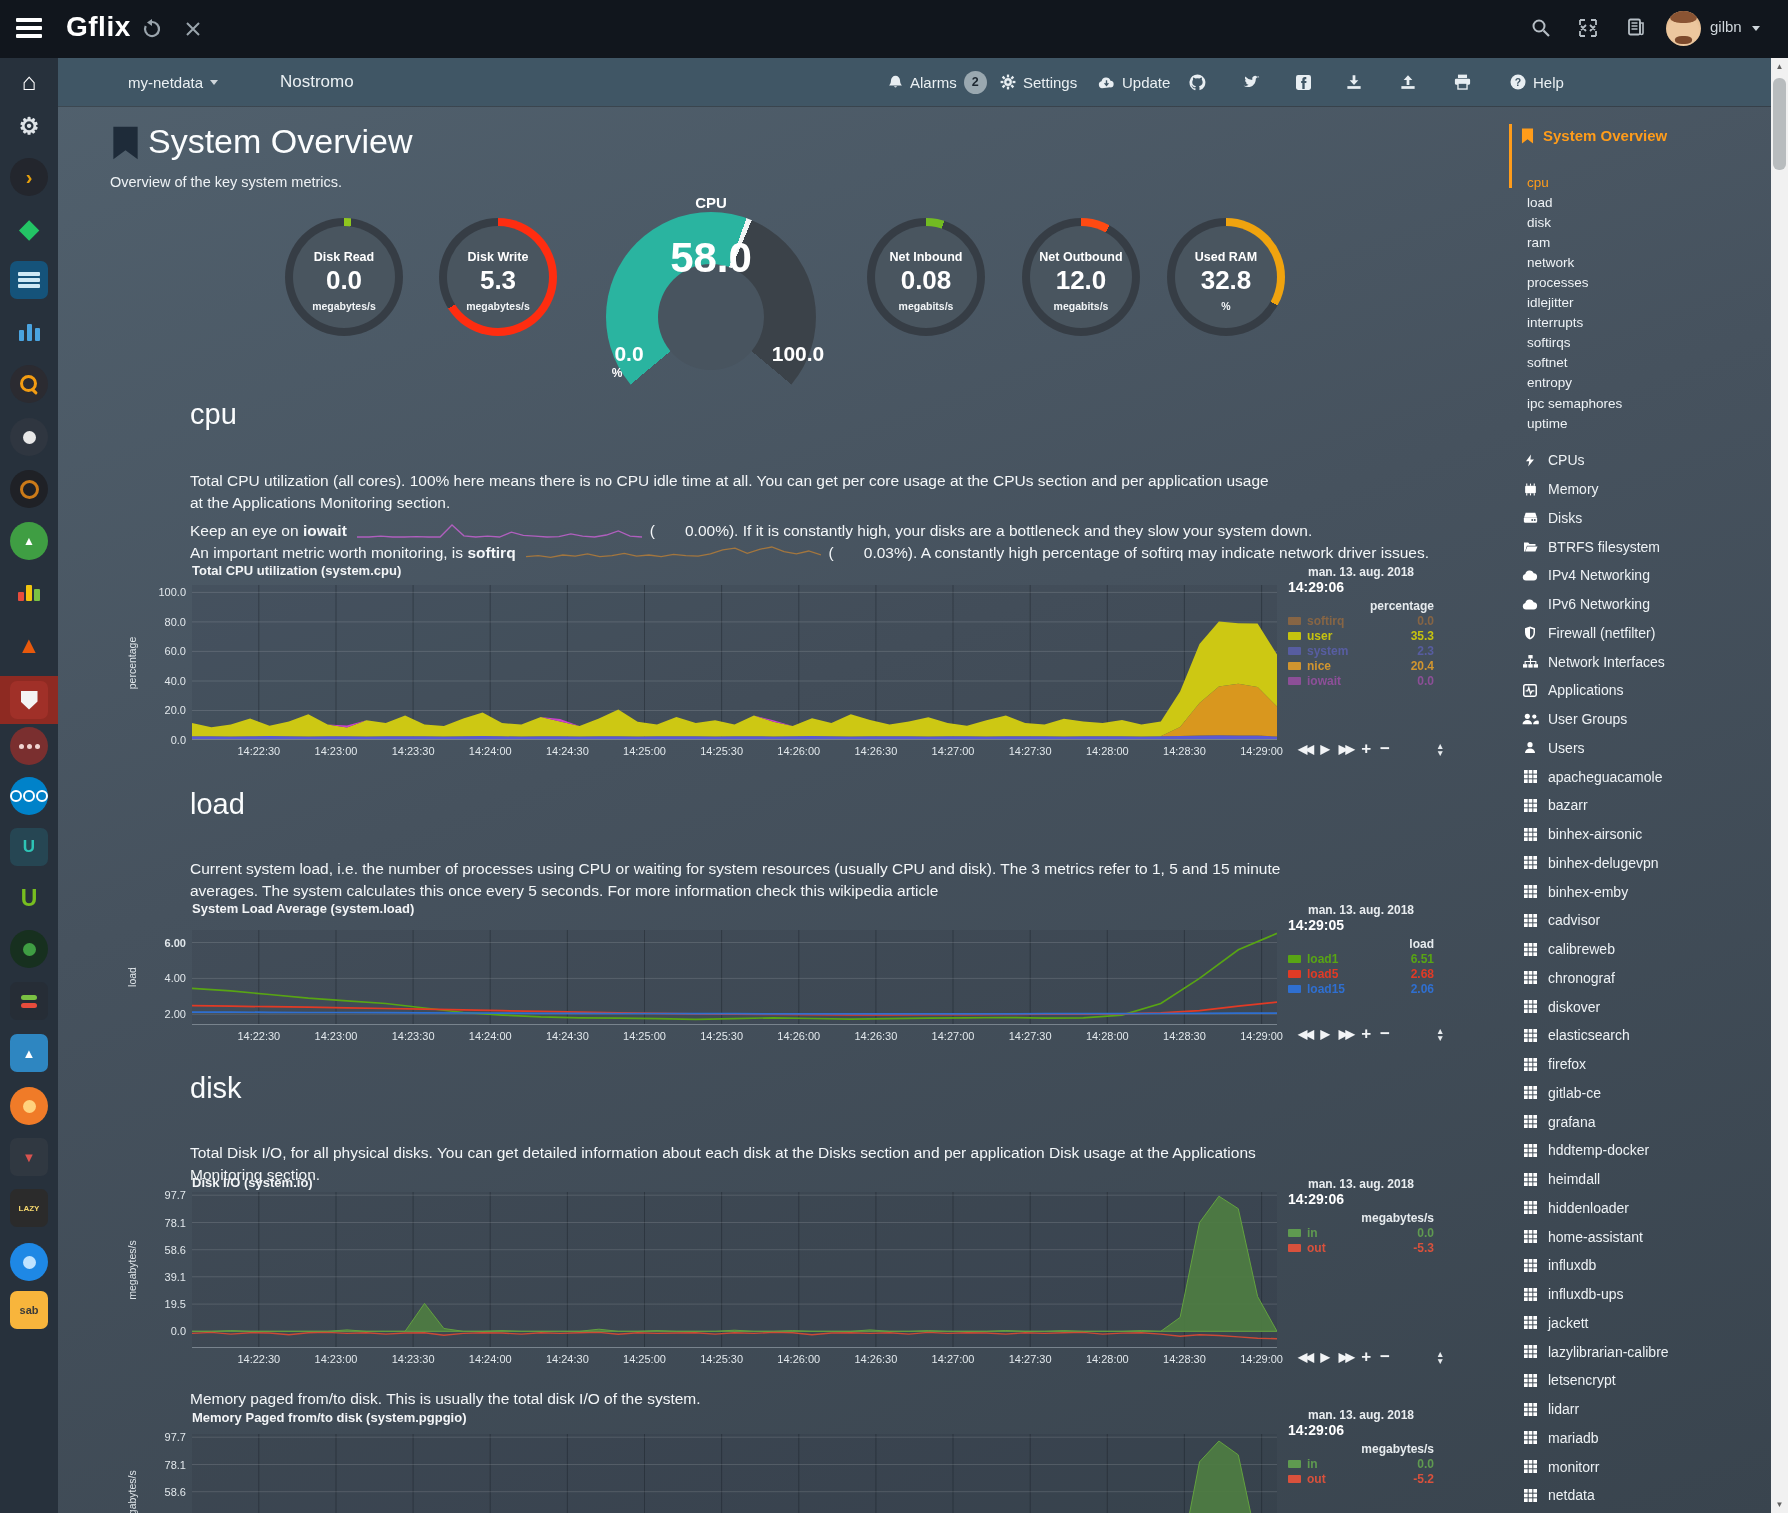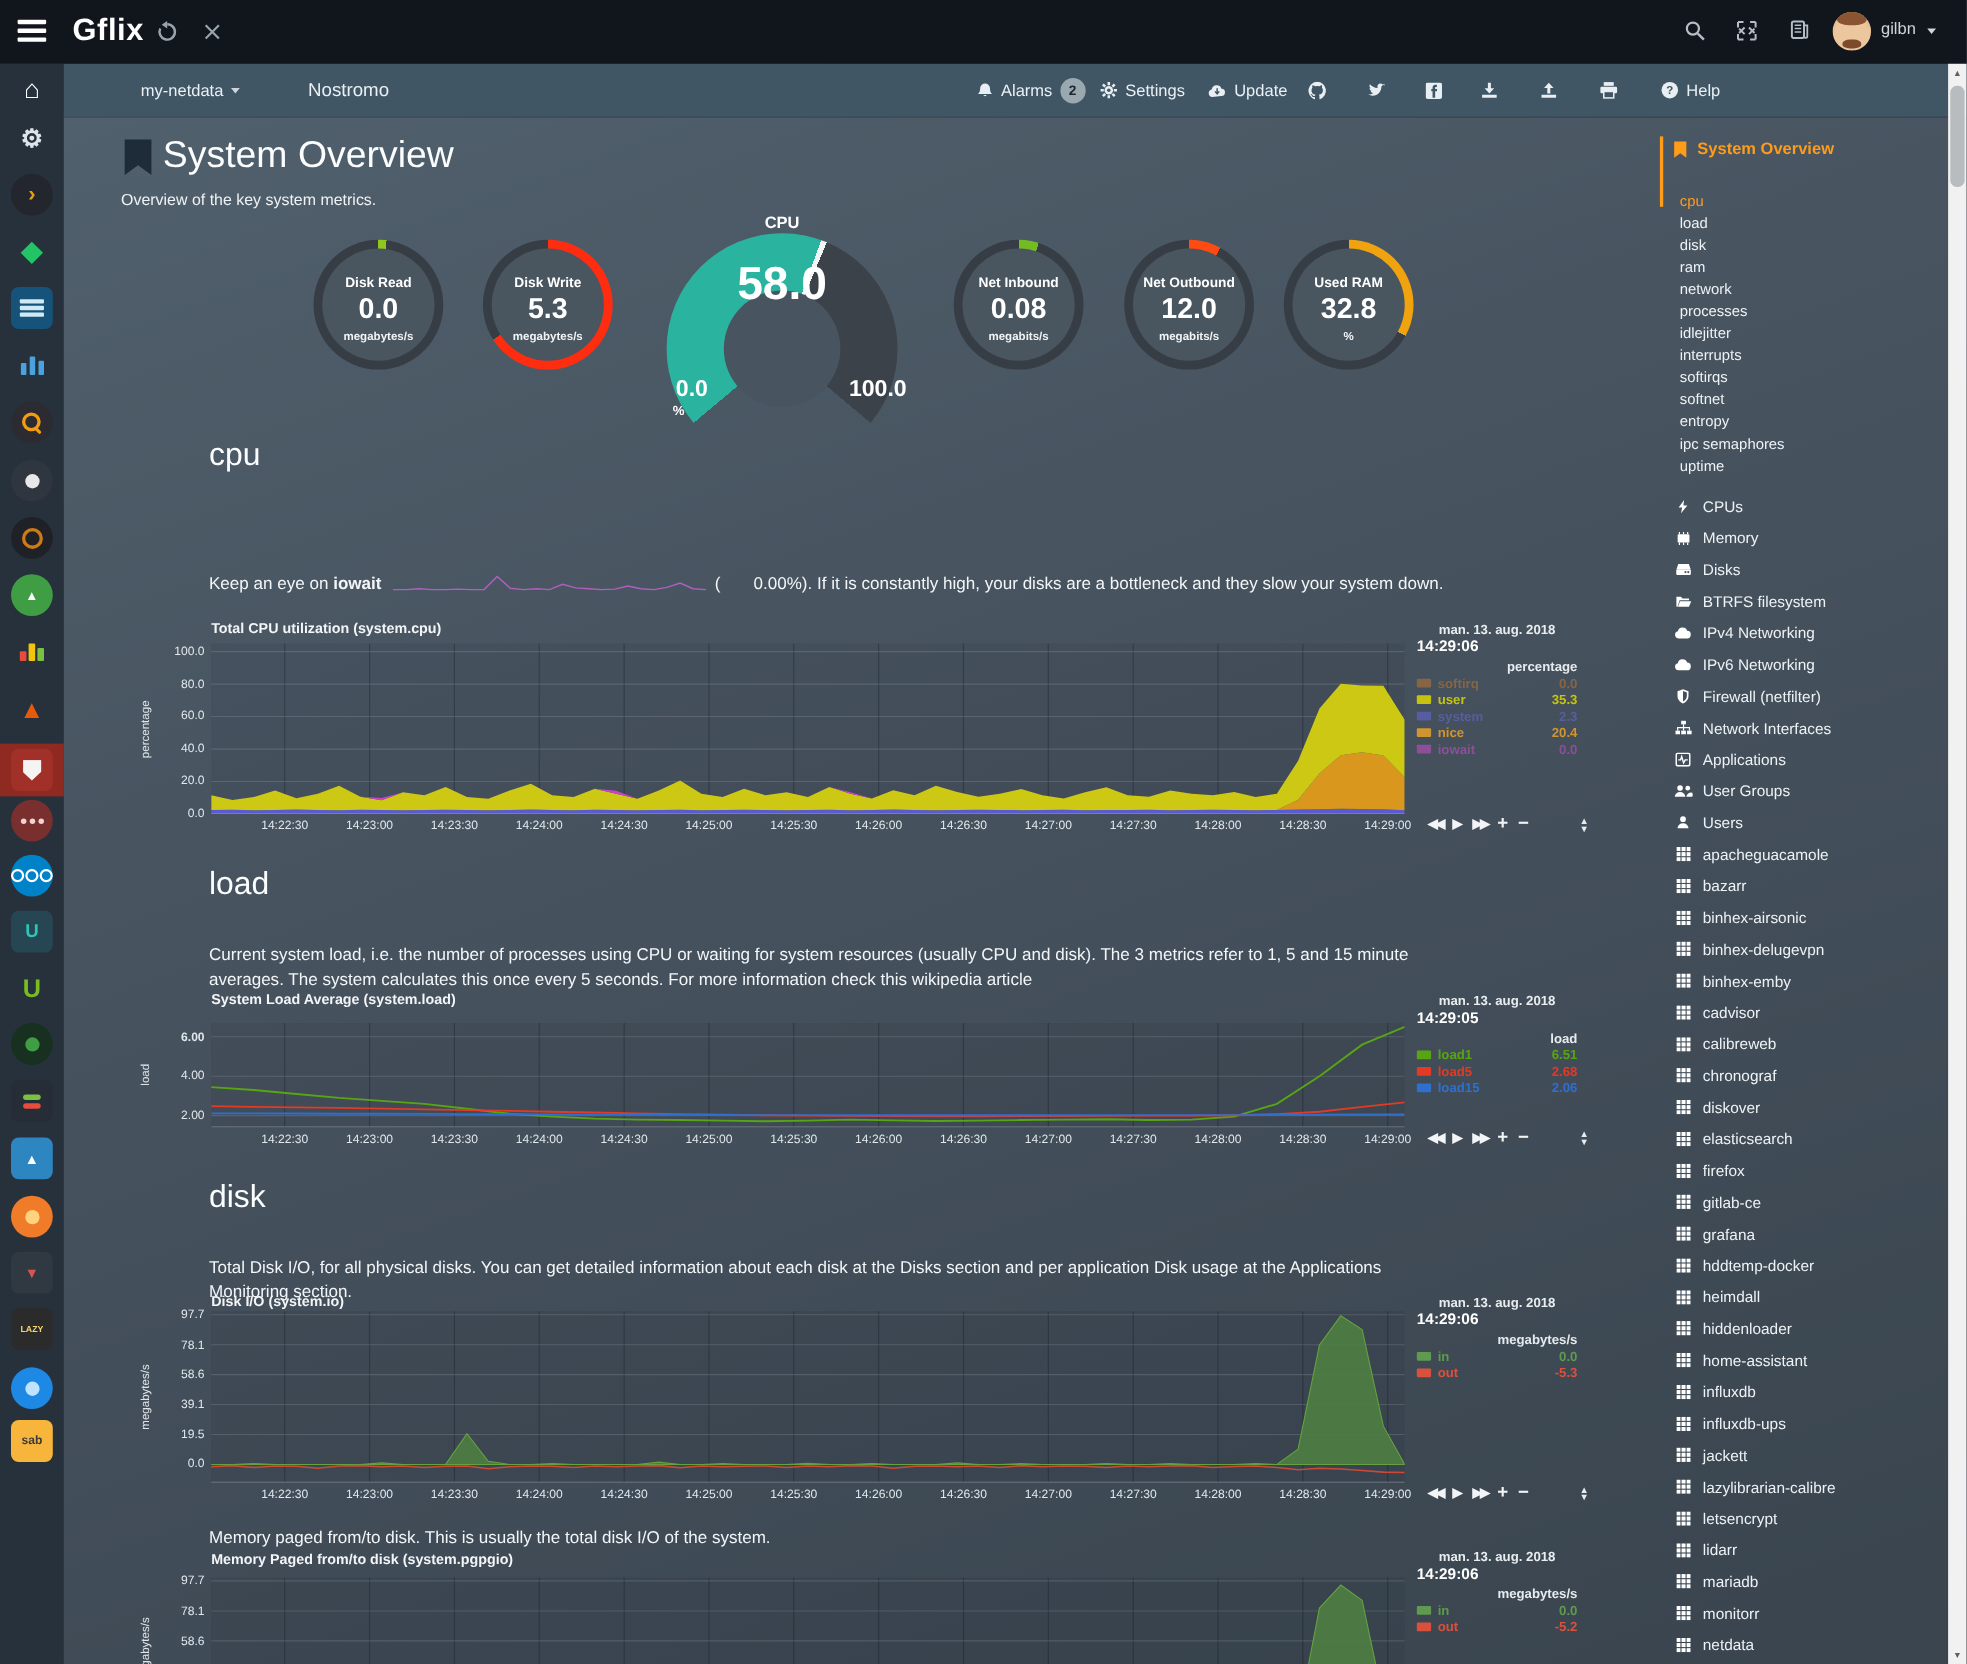--- a/index.html
+++ b/index.html
@@ -376,24 +376,30 @@
   <div class="cpu-gauge">
     <div class="cpu-ring" style="background: conic-gradient(from 230deg, rgb(42, 180, 160) 0deg, rgb(42, 180, 160) 149.8deg, rgb(242, 245, 245) 149.8deg, rgb(242, 245, 245) 152.8deg, rgb(59, 66, 73) 152.8deg, rgb(59, 66, 73) 260deg, transparent 260deg, transparent 360deg);"></div>
     <div class="cpu-t">CPU</div>
     <div class="cpu-v">58.0</div>
     <div class="cpu-min">0.0</div>
     <div class="cpu-max">100.0</div>
     <div class="cpu-u">%</div>
   </div>
 
   <div class="sec-h" style="left:190px;top:398px;">cpu</div>
+  <div class="body-text" style="left:190px;top:470px;">Total CPU utilization (all cores). 100% here means there is no CPU idle time at all. You can get per core usage at the CPUs section and per application usage at the Applications Monitoring section.</div>
   <div class="body-text" style="left:190px;top:520px;white-space:nowrap;">
     <span>Keep an eye on </span><span class="b">iowait</span><svg class="sparkline" id="spark-iowait" width="285" height="16">
         <polyline points="0.0,14.0 11.9,14.0 23.8,13.2 35.6,14.0 47.5,14.0 59.4,13.6 71.3,14.0 83.1,14.0 95.0,2.0 106.9,12.8 118.8,14.0 130.6,13.2 142.5,14.0 154.4,9.2 166.3,12.4 178.1,13.2 190.0,14.0 201.9,13.6 213.8,10.8 225.6,13.2 237.5,14.0 249.4,12.0 261.3,8.0 273.1,13.2 285.0,14.0" fill="none" stroke="#b05fbe" stroke-width="1.3"></polyline>
       </svg><span>(</span><span class="gapw"></span><span>0.00%</span><span>). If it is constantly high, your disks are a bottleneck and they slow your system down.</span>
+  </div>
+  <div class="body-text" style="left:190px;top:542px;white-space:nowrap;">
+    <span>An important metric worth monitoring, is </span><span class="b">softirq</span><svg class="sparkline" id="spark-softirq" width="295" height="16">
+        <polyline points="0.0,11.7 12.3,10.6 24.6,12.3 36.9,10.0 49.2,11.1 61.5,8.9 73.8,11.7 86.0,10.6 98.3,8.3 110.6,11.1 122.9,10.0 135.2,11.7 147.5,9.4 159.8,10.6 172.1,11.1 184.4,8.9 196.7,4.9 209.0,3.1 221.3,8.3 233.5,4.3 245.8,2.0 258.1,6.6 270.4,8.9 282.7,6.0 295.0,10.0" fill="none" stroke="#a3763e" stroke-width="1.3"></polyline>
+      </svg><span>(</span><span class="gapw"></span><span>0.03%</span><span>). A constantly high percentage of softirq may indicate network driver issues.</span>
   </div>
 
   <div class="sec-h" style="left:190px;top:788px;">load</div>
   <div class="body-text" style="left:190px;top:858px;">Current system load, i.e. the number of processes using CPU or waiting for system resources (usually CPU and disk). The 3 metrics refer to 1, 5 and 15 minute averages. The system calculates this once every 5 seconds. For more information check this wikipedia article</div>
 
   <div class="sec-h" style="left:190px;top:1072px;">disk</div>
   <div class="body-text" style="left:190px;top:1142px;">Total Disk I/O, for all physical disks. You can get detailed information about each disk at the Disks section and per application Disk usage at the Applications Monitoring section.</div>
   <div class="body-text" style="left:190px;top:1388px;">Memory paged from/to disk. This is usually the total disk I/O of the system.</div>
 
   <div id="charts">

